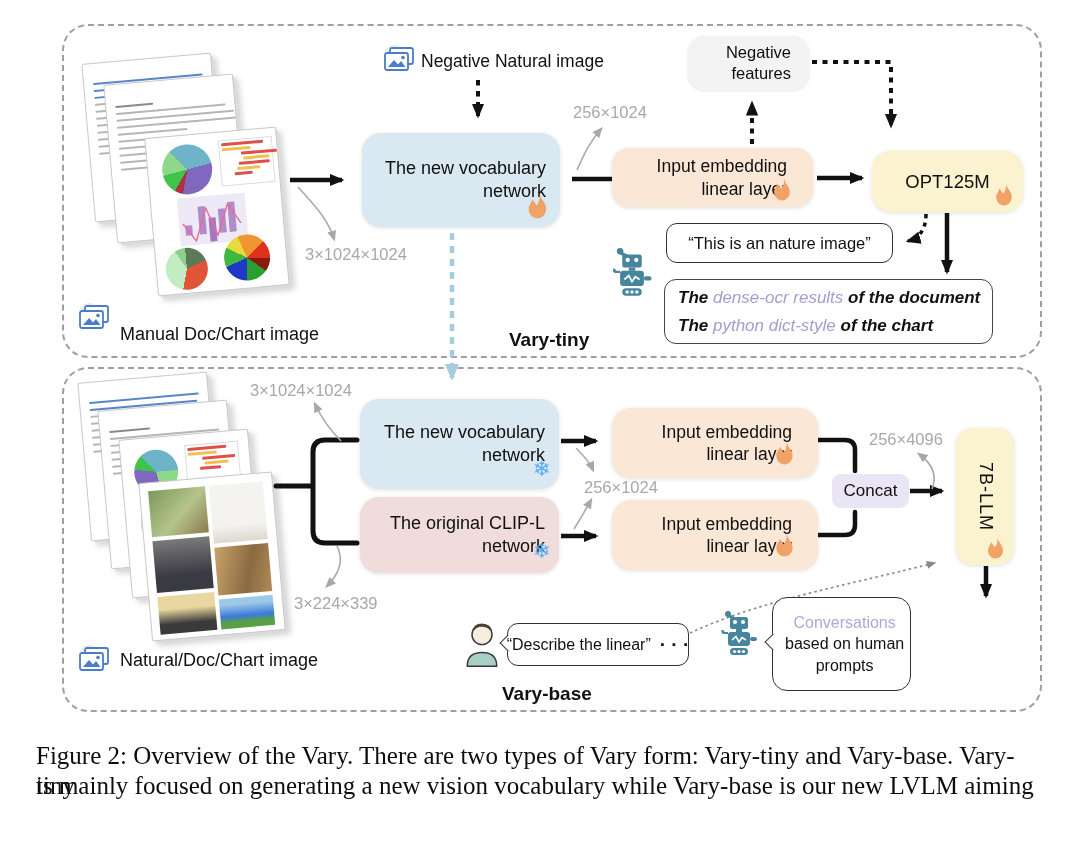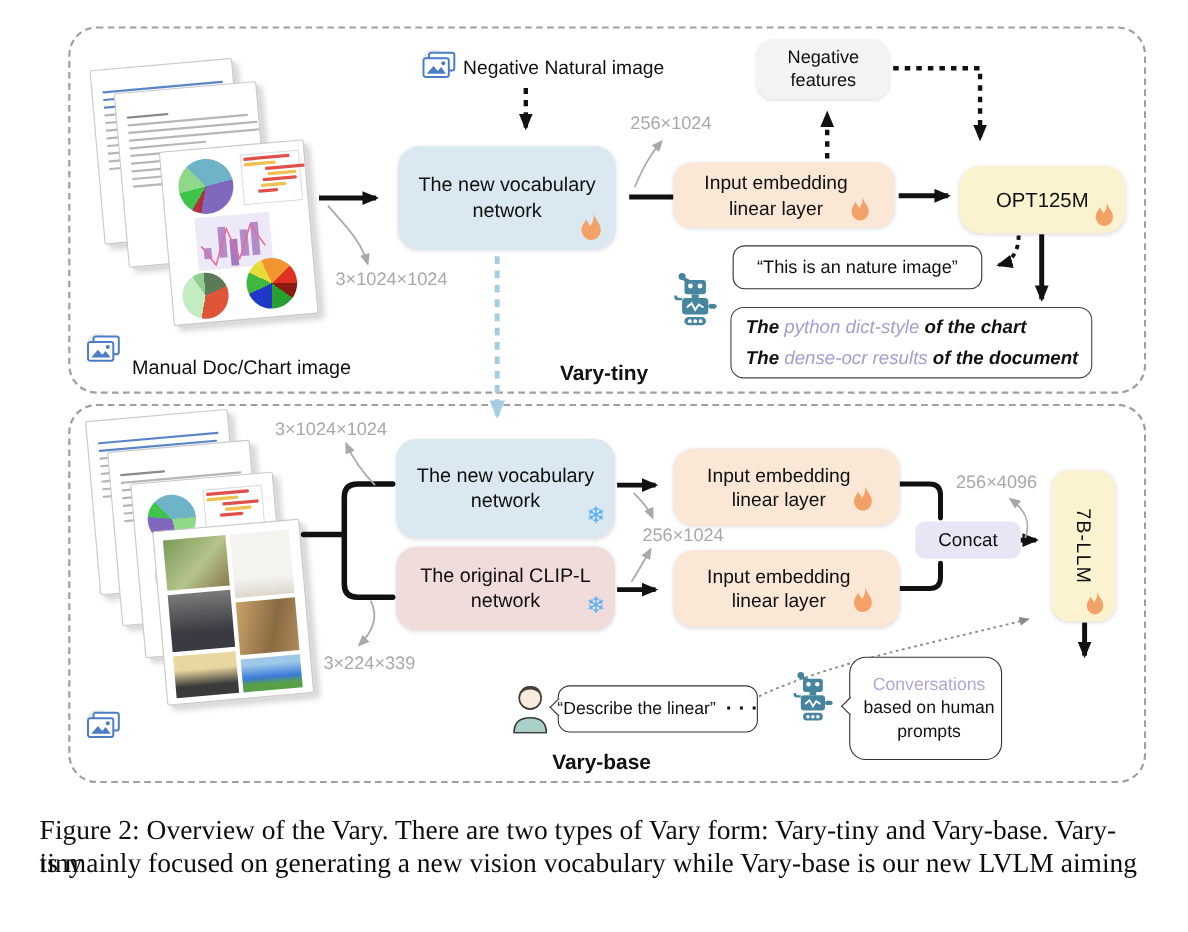--- a/index.html
+++ b/index.html
@@ -4,21 +4,21 @@
 <style>
   html,body{margin:0;padding:0;background:#fff;}
   #canvas{position:relative;width:1080px;height:847px;background:#fff;overflow:hidden;
           font-family:"Liberation Sans",sans-serif;color:#111;}
   .abs{position:absolute;}
   
   .region{position:absolute;border:2.2px dashed #9f9f9f;border-radius:26px;background:transparent;z-index:1;}
   
   #arrowsvg{position:absolute;left:0;top:0;z-index:5;pointer-events:none;}
   
-  .box{position:absolute;display:flex;align-items:center;justify-content:center;text-align:center;
+  .box{position:absolute;display:flex;align-items:center;justify-content:center;text-align:right;
        border-radius:19px;font-size:18px;line-height:1.28;color:#101010;z-index:10;
        box-shadow:0 1px 4px rgba(0,0,0,.13);}
   .b-blue{background:#d9e8f1;}
   .b-peach{background:#fae7d5;}
   .b-yellow{background:#fbf2cf;}
   .b-gray{background:#f3f3f3;box-shadow:0 1px 3px rgba(0,0,0,.10);}
   .b-pink{background:#f1dcdc;}
   .b-lav{background:#e9e5f4;border-radius:9px;}
   .vert{writing-mode:vertical-rl;letter-spacing:1px;}
   
@@ -204,22 +204,22 @@
     <path d="M13.5 1.5 C14.5 7 19 9 19 14.5 C19 19 15.5 22.5 11.5 22.5 C7.5 22.5 4 19 4 14.5 C4 11 6.3 9.3 7.4 6.2 C8.6 8.8 10.1 9.4 10.6 11.6 C12.6 9.6 13.9 5.5 13.5 1.5 Z" fill="#f2a266"></path>
   </svg>
 
   <div class="dim" style="left:305px;top:245px;">3×1024×1024</div>
   <div class="dim" style="left:573px;top:103px;">256×1024</div>
 
   <div class="bubble" style="left:666px;top:223px;width:225px;height:38px;">
     <span>“This is an nature image”</span>
   </div>
   <div class="resbox" style="left:664px;top:279px;width:304px;height:57px;">
+    <div><span>The </span><span class="em-purple">dense-ocr results</span><span> of the document</span></div>
     <div><span>The </span><span class="em-purple">python dict-style</span><span> of the chart</span></div>
-    <div><span>The </span><span class="em-purple">dense-ocr results</span><span> of the document</span></div>
   </div>
 
   <svg class="abs" style="left:610px;top:247px;z-index:11;" width="44" height="52" viewBox="0 0 40 48">
     <g fill="#47859e">
       <circle cx="9" cy="4" r="3"></circle>
       <rect x="10" y="4" width="9" height="3" transform="rotate(28 10 4)"></rect>
       <rect x="11" y="7" width="18" height="12" rx="2.5"></rect>
       <rect x="17" y="19" width="6" height="3"></rect>
       <rect x="9" y="22" width="22" height="14" rx="3"></rect>
       <path d="M9 24 h-4 q-3 0 -2.5 -4 l2 0 q0 2 2 2 h2.5 z"></path>
@@ -279,20 +279,21 @@
     <div class="mini" style="left:69px;top:122px;width:54px;height:30px;background:linear-gradient(#9ec8e8 20%,#3a7ad9 60%,#58a048 80%);"></div>
   </div>
 
   <svg class="abs" style="left:76px;top:645px;z-index:11;" width="36" height="32" viewBox="0 0 36 32">
     <circle cx="13" cy="10" r="10" fill="#ebebeb"></circle>
     <rect x="9" y="3" width="23" height="16" rx="2" fill="#fff" stroke="#4a7cc7" stroke-width="1.8"></rect>
     <rect x="4" y="8" width="23" height="17" rx="2" fill="#fff" stroke="#4a7cc7" stroke-width="1.8"></rect>
     <path d="M7 22 l6 -7 l4 4.5 l3 -3.5 l4.5 6 z" fill="#4a7cc7"></path>
     <circle cx="22" cy="12.5" r="1.8" fill="#4a7cc7"></circle>
   </svg>
+  <div class="lbl" style="left:120px;top:650px;">Natural/Doc/Chart image</div>
 
   <div class="box b-blue" style="left:360px;top:399px;width:199px;height:90px;">
     <span style="padding:0 14px;">The new vocabulary network</span>
   </div>
   <div class="snow" style="left:533px;top:458px;">❄</div>
 
   <div class="box b-pink" style="left:360px;top:497px;width:199px;height:76px;">
     <span style="padding:0 14px;">The original CLIP-L network</span>
   </div>
   <div class="snow" style="left:533px;top:540px;">❄</div>
@@ -304,21 +305,21 @@
     <path d="M13.5 1.5 C14.5 7 19 9 19 14.5 C19 19 15.5 22.5 11.5 22.5 C7.5 22.5 4 19 4 14.5 C4 11 6.3 9.3 7.4 6.2 C8.6 8.8 10.1 9.4 10.6 11.6 C12.6 9.6 13.9 5.5 13.5 1.5 Z" fill="#f2a266"></path>
   </svg>
 
   <div class="box b-peach" style="left:612px;top:500px;width:206px;height:70px;font-size:17.5px;">
     <span style="padding:0 26px 0 12px;">Input embedding linear layer</span>
   </div>
   <svg class="flame" style="left:772px;top:532px;" width="26" height="26" viewBox="0 0 24 24">
     <path d="M13.5 1.5 C14.5 7 19 9 19 14.5 C19 19 15.5 22.5 11.5 22.5 C7.5 22.5 4 19 4 14.5 C4 11 6.3 9.3 7.4 6.2 C8.6 8.8 10.1 9.4 10.6 11.6 C12.6 9.6 13.9 5.5 13.5 1.5 Z" fill="#f2a266"></path>
   </svg>
 
-  <div class="box b-lav" style="left:832px;top:474px;width:96px;height:34px;font-size:17px;box-shadow:none;">
+  <div class="box b-lav" style="left:832px;top:474px;width:77px;height:34px;font-size:17px;box-shadow:none;">
     <span>Concat</span>
   </div>
 
   <div class="box b-yellow vert" style="left:956px;top:428px;width:58px;height:137px;border-radius:16px;font-size:18px;">
     <span>7B-LLM</span>
   </div>
   <svg class="flame" style="left:984px;top:536px;" width="24" height="24" viewBox="0 0 24 24">
     <path d="M13.5 1.5 C14.5 7 19 9 19 14.5 C19 19 15.5 22.5 11.5 22.5 C7.5 22.5 4 19 4 14.5 C4 11 6.3 9.3 7.4 6.2 C8.6 8.8 10.1 9.4 10.6 11.6 C12.6 9.6 13.9 5.5 13.5 1.5 Z" fill="#f2a266"></path>
   </svg>
 

